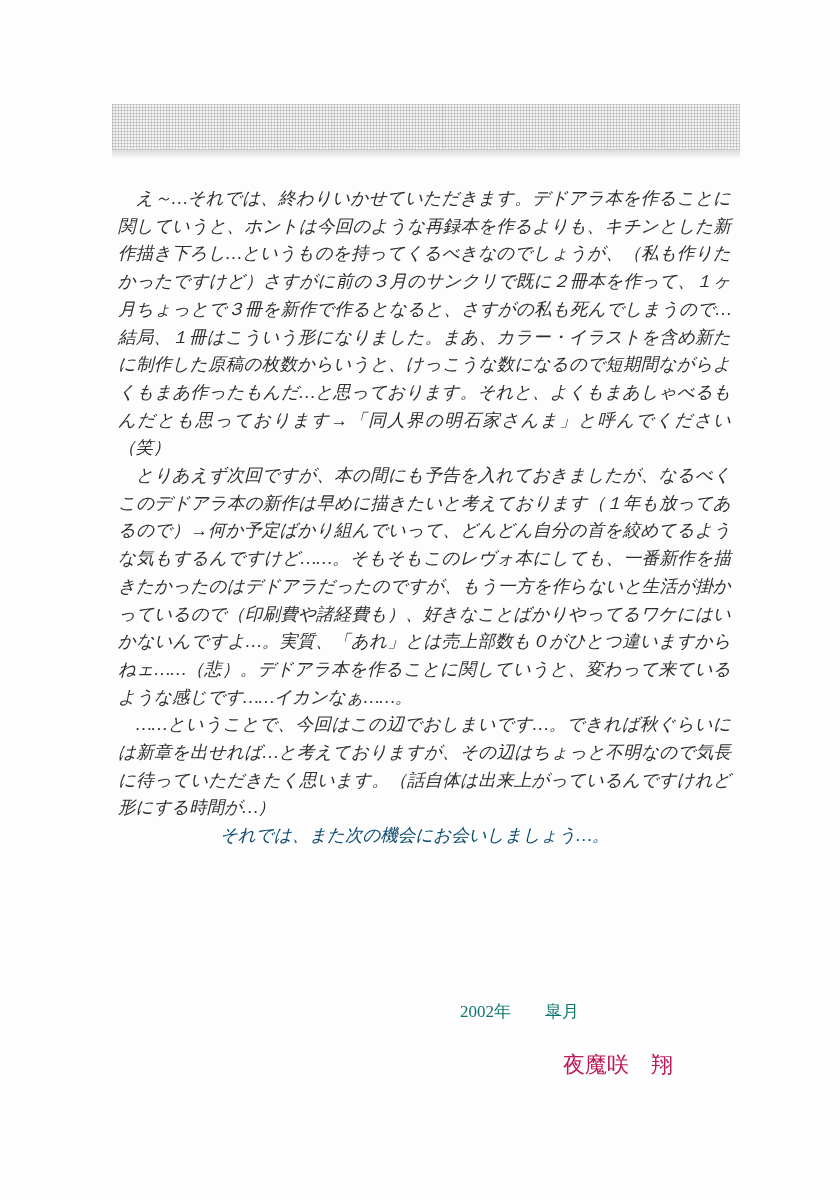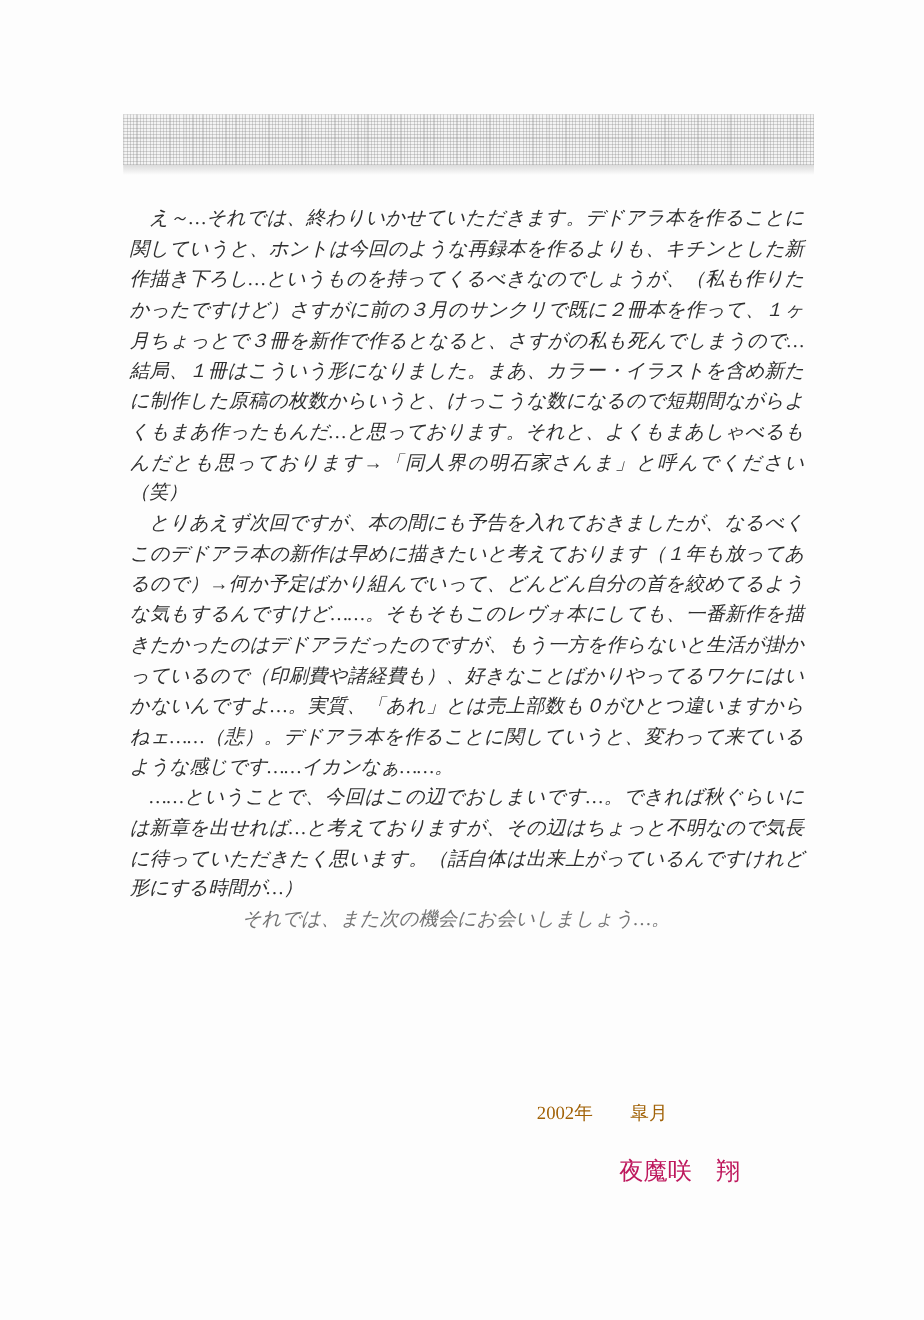--- a/index.html
+++ b/index.html
@@ -54,30 +54,29 @@
     padding: 0;
   }
   
   .afterword p.para:nth-of-type(4) {
   }
   .closing-line {
     margin: 0;
     margin-left: 102px;
     font-size: 17.5px;
     line-height: 27.7px;
-    color: #737373;
+    color: #0c4a6e;
   }
   .date-line {
     position: absolute;
     left: 460px;
     top: 1001px;
     font-size: 17px;
     line-height: 22px;
-    color: #a16207;
-    margin-left: 28px;
+    color: #0f766e;
   }
   .author-line {
     position: absolute;
     left: 563px;
     top: 1054px;
     font-size: 22px;
     line-height: 22px;
     color: #be185d;
   }
 </style>

